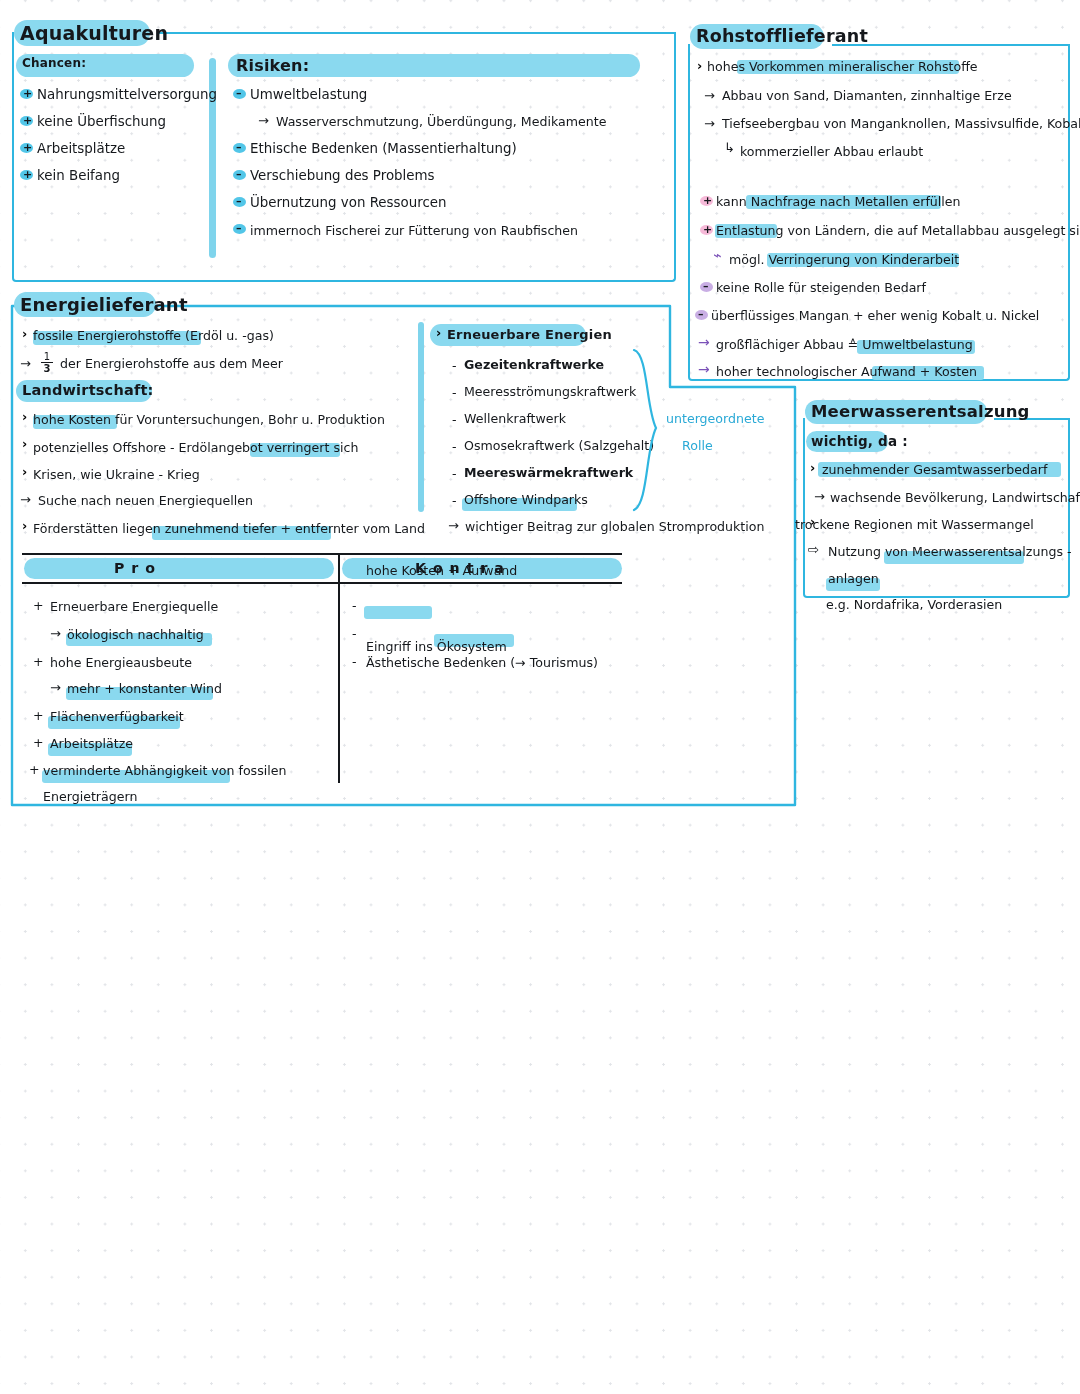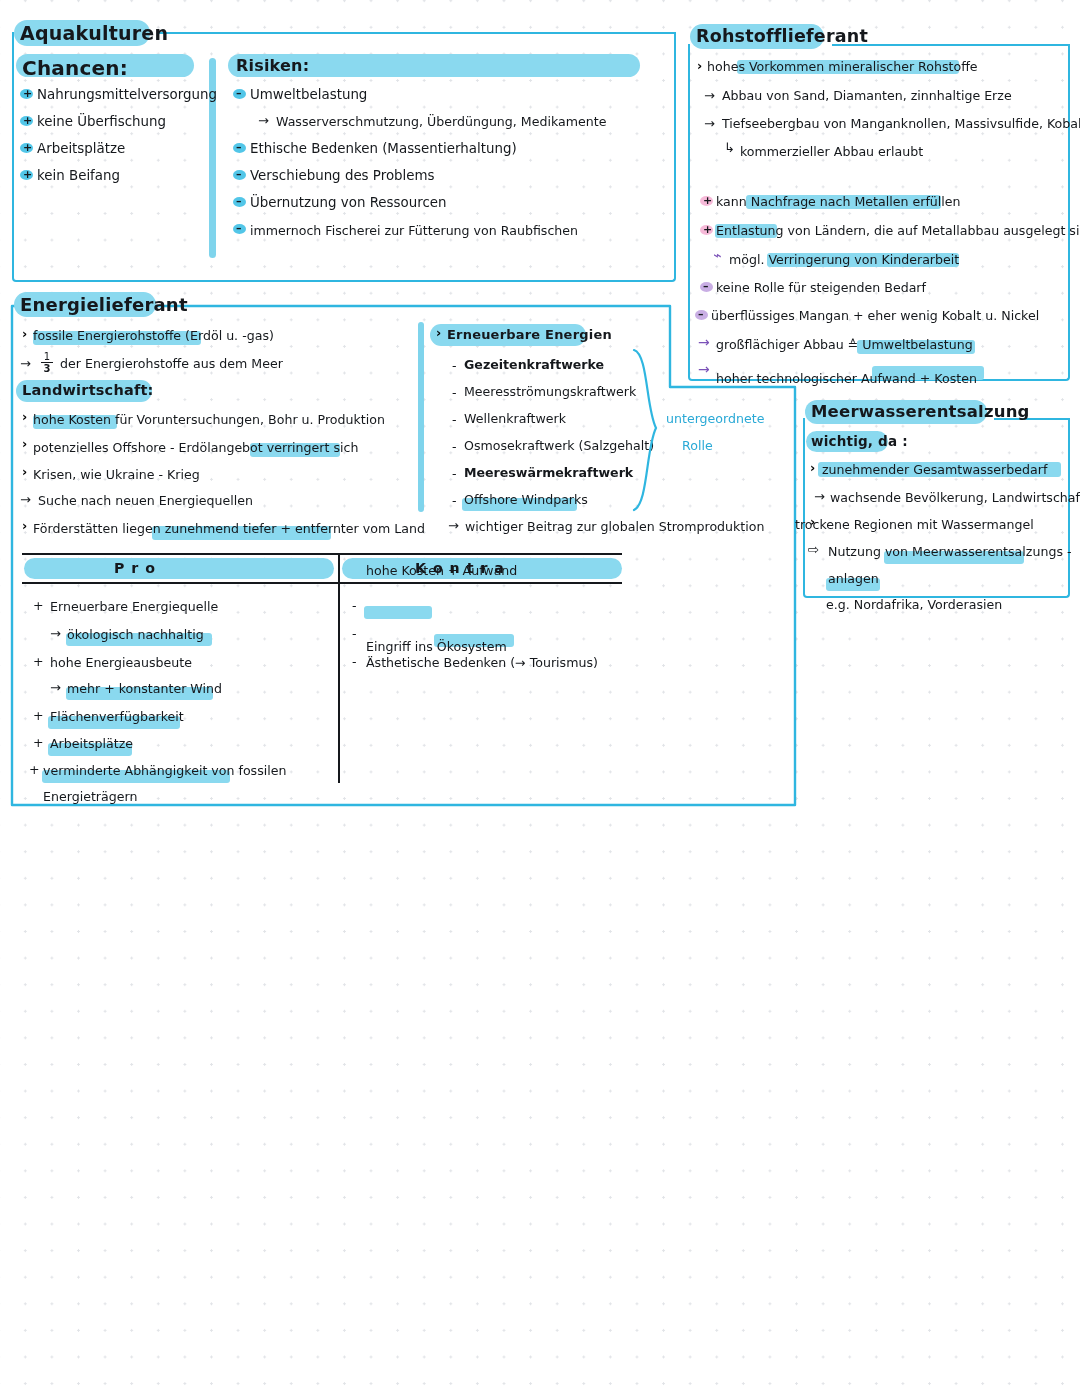--- a/index.html
+++ b/index.html
@@ -82,21 +82,21 @@
 
 <div id="sheet">
 
   <div class="box" style="left:12px;top:32px;width:664px;height:250px;border:2.4px solid #2fb6e0;border-top:none;border-radius:0 0 4px 4px;"></div>
   <div class="topline" style="left:158px;top:32px;width:518px;"></div>
 
   <div class="hl" style="left:14px;top:20px;width:136px;height:26px;"></div>
   <div class="title" style="left:20px;top:22px;font-size:19px;">Aquakulturen</div>
 
   <div class="hl" style="left:16px;top:54px;width:178px;height:23px;"></div>
-  <div class="title" style="left:22px;top:56px;font-size:20px;">Chancen:</div>
+  <div class="title" style="left:22px;top:56px;font-size:12px;">Chancen:</div>
 
   <div class="dot-c" style="left:20px;top:89px;"></div>
   <div class="sign" style="left:23px;top:88px;">+</div>
   <div class="txt t14" style="left:37px;top:87px;">Nahrungsmittelversorgung</div>
 
   <div class="dot-c" style="left:20px;top:116px;"></div>
   <div class="sign" style="left:23px;top:115px;">+</div>
   <div class="txt t14" style="left:37px;top:114px;">keine Überfischung</div>
 
   <div class="dot-c" style="left:20px;top:143px;"></div>
@@ -175,21 +175,21 @@
   <div class="dot-v" style="left:695px;top:310px;"></div>
   <div class="sign" style="left:698px;top:309px;">–</div>
   <div class="txt t13" style="left:711px;top:308px;">überflüssiges Mangan + eher wenig Kobalt u. Nickel</div>
 
   <div class="arrv" style="left:698px;top:334px;">→</div>
   <div class="hlsq" style="left:857px;top:340px;width:118px;height:14px;"></div>
   <div class="txt t13" style="left:716px;top:337px;">großflächiger Abbau ≙ Umweltbelastung</div>
 
   <div class="arrv" style="left:698px;top:361px;">→</div>
   <div class="hlsq" style="left:872px;top:366px;width:112px;height:14px;"></div>
-  <div class="txt t13" style="left:716px;top:364px;margin-top:7px;">hoher technologischer Aufwand + Kosten</div>
+  <div class="txt t13" style="left:716px;top:364px;">hoher technologischer Aufwand + Kosten</div>
 
   <svg style="position:absolute;left:0;top:0;width:1080px;height:1394px;z-index:3;" viewBox="0 0 1080 1394">
     <polyline points="150,306 670,306 670,387 795,387 795,805 12,805 12,306 142,306" fill="none" stroke="#2fb6e0" stroke-width="2.4" stroke-linejoin="round"></polyline>
   </svg>
 
   <div class="hl" style="left:14px;top:292px;width:142px;height:25px;"></div>
   <div class="title" style="left:20px;top:294px;font-size:18px;">Energielieferant</div>
 
   <div class="bul t13" style="left:22px;top:328px;">›</div>
   <div class="hlsq" style="left:33px;top:331px;width:168px;height:14px;"></div>

